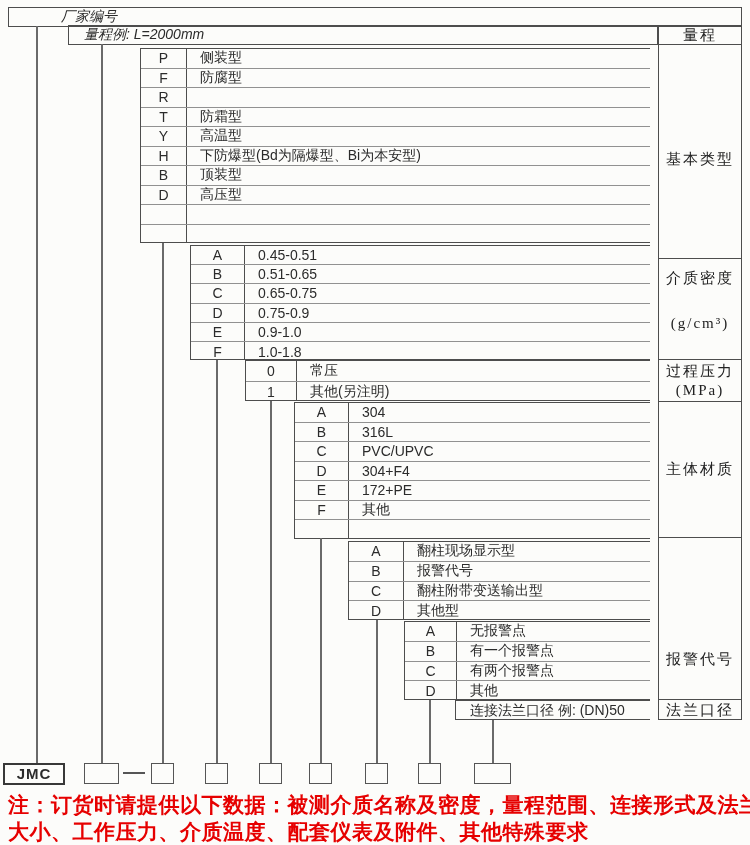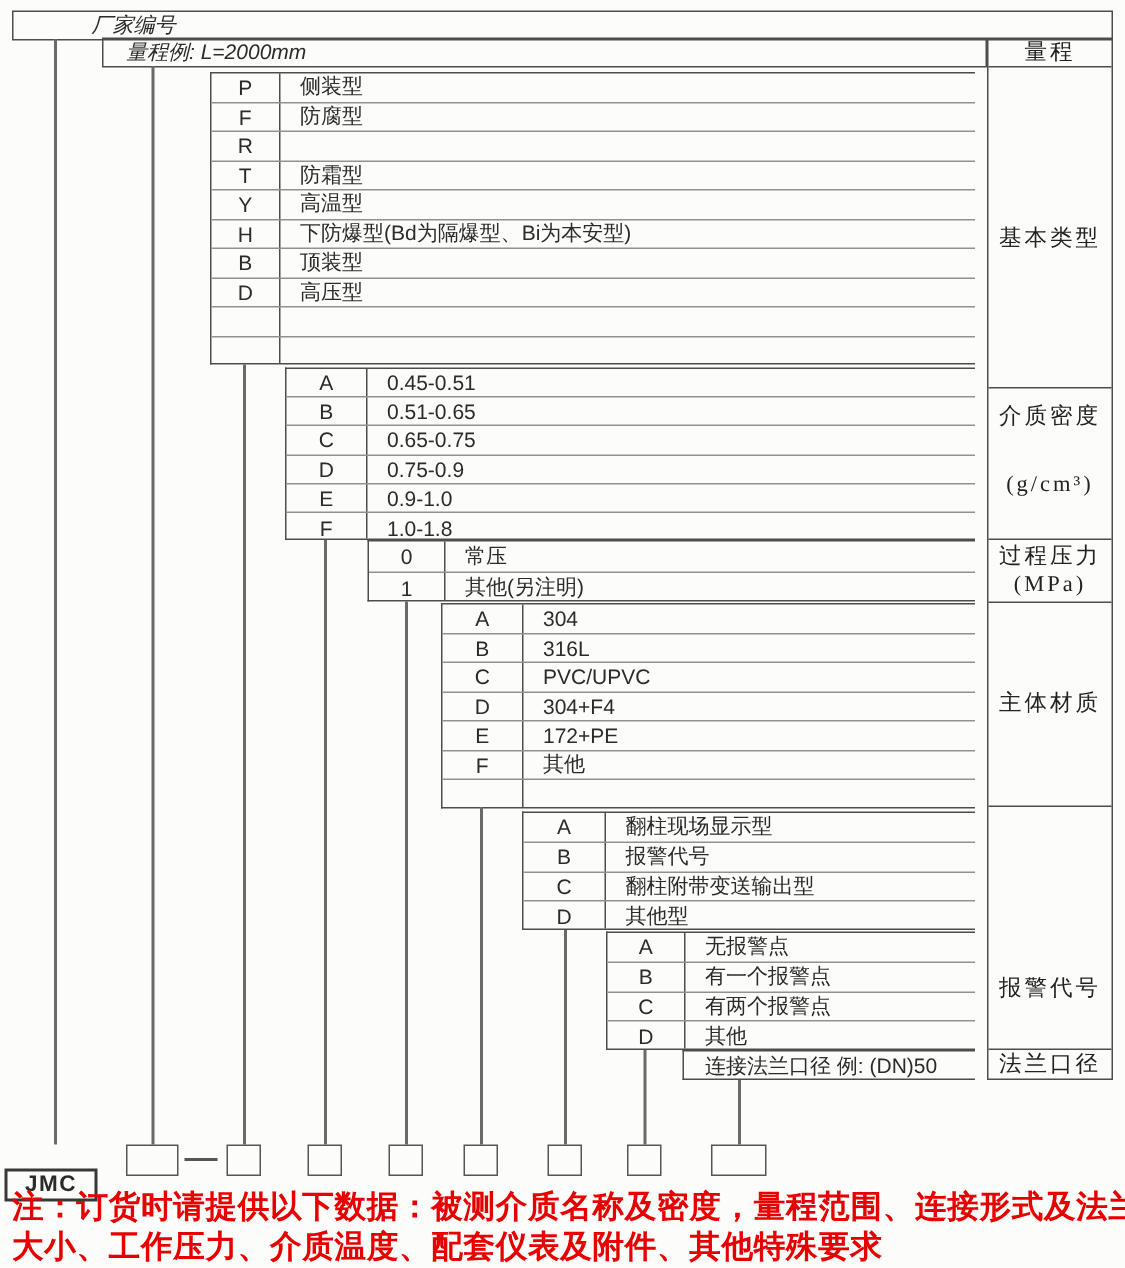--- a/index.html
+++ b/index.html
@@ -43,21 +43,21 @@
     font-family:"Liberation Serif", "DejaVu Serif", serif;
     font-size:15px; letter-spacing:2px; line-height:19px;
     border-bottom:1.2px solid #4d4d4d; color:#222;
   }
   .catcell:last-child { border-bottom:none; }
   .vline { position:absolute; width:1.5px; background:#6a6a6a; }
   .cbox { position:absolute; height:21px; border:1.4px solid #555; background:transparent; }
   .jmcbox {
     position:absolute; height:22px; border:2px solid #383838;
     display:flex; align-items:center; justify-content:center;
-    font-weight:bold; font-size:15px; letter-spacing:1px;margin-top:16px;
+    font-weight:bold; font-size:15px; letter-spacing:1px;
   }
   .dash { position:absolute; height:2px; background:#555; }
   .note {
     position:absolute; left:8px; top:791px; width:742px;
     font-size:21px; font-weight:bold; line-height:27px;
     letter-spacing:0.5px; white-space:nowrap;
   }
 </style>
 </head>
 <body>

